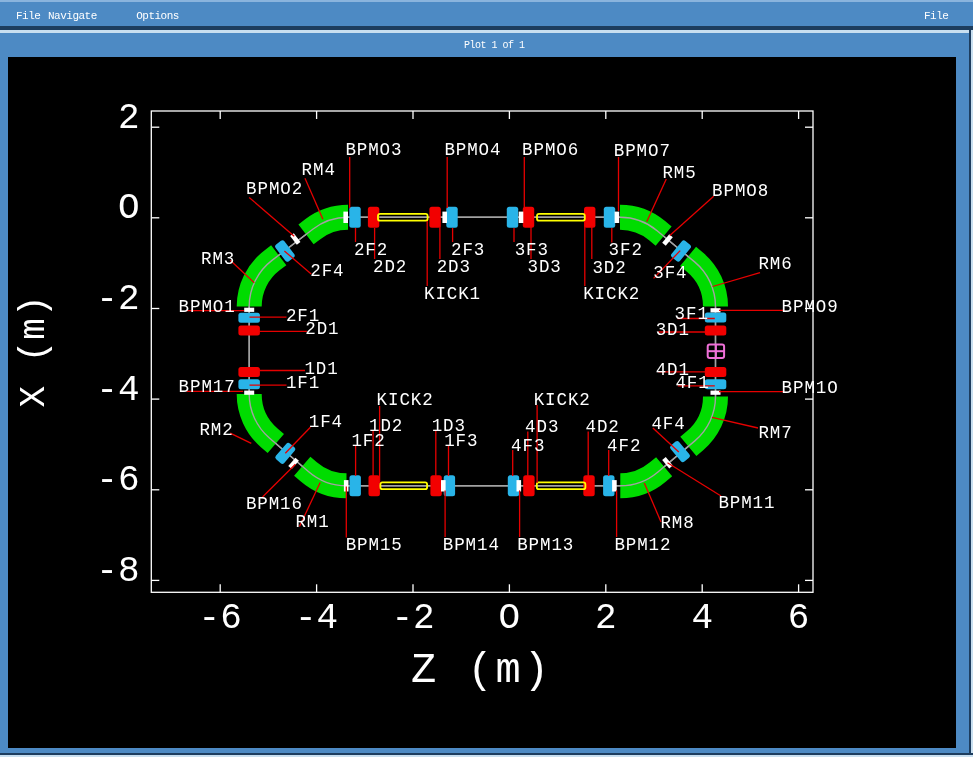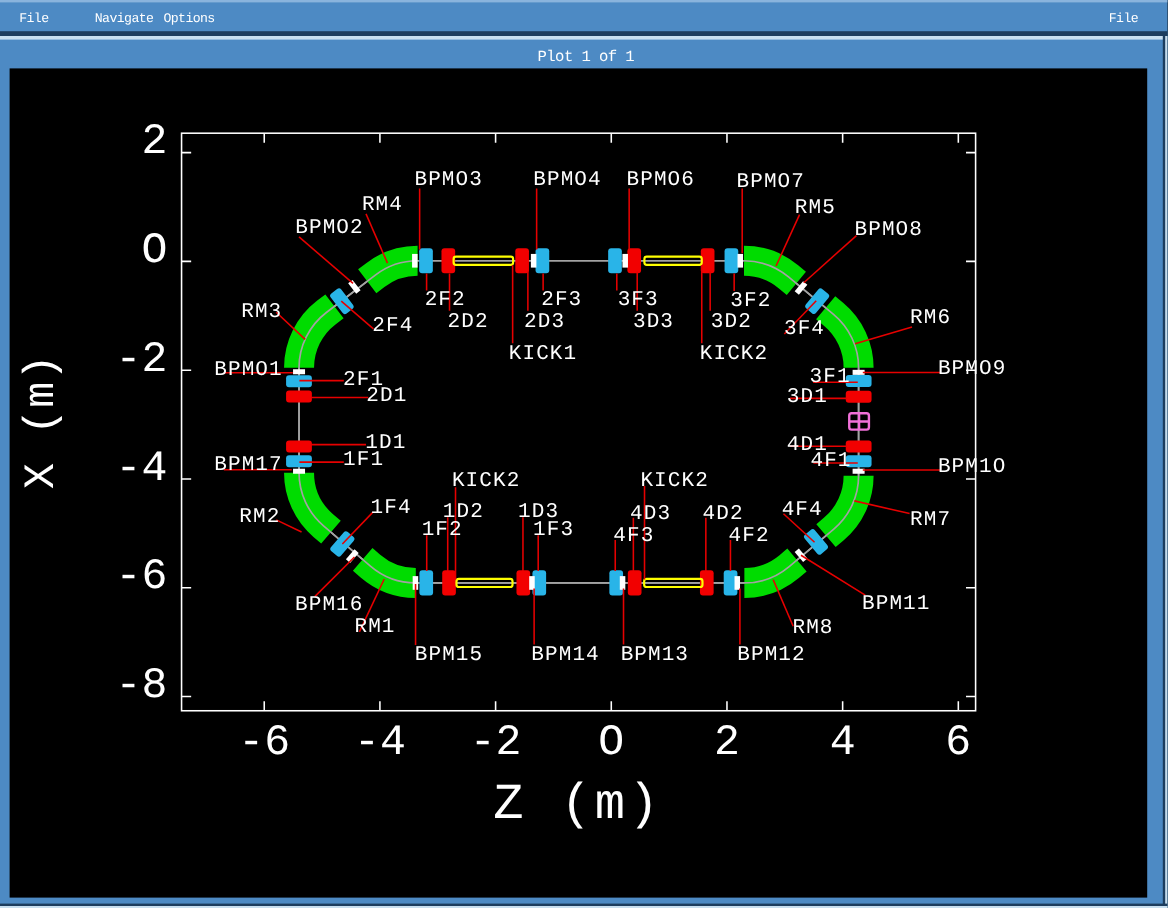--- a/index.html
+++ b/index.html
@@ -8,22 +8,22 @@
 svg{position:absolute;left:0;top:0;filter:opacity(0.999)}
 text{fill:#fff}
 .el{font-size:17.5px;letter-spacing:0.9px;font-family:"Liberation Mono",monospace}
 .num{font-size:36px;font-family:"Liberation Mono",monospace}
 .ttl{font-size:42px;letter-spacing:3px;font-family:"Liberation Mono",monospace}
 .ttl2{font-size:36px;letter-spacing:1px;font-family:"Liberation Mono",monospace}
 </style></head><body>
 <div class="bar" style="top:0;height:2px;background:#8ab4dd"></div>
 <div class="bar" style="top:26.3px;height:4.1px;background:#1d3d5e"></div>
 <div class="bar" style="top:30.4px;height:2.4px;background:#c8dff0"></div>
-<div class="menutext"><span style="position:absolute;left:16px">File</span><span style="position:absolute;left:79px">Navigate</span><span style="position:absolute;left:136.2px">Options</span><span style="position:absolute;left:924px">File</span></div>
-<div style="position:absolute;top:40px;left:448px;width:200px;font-size:13px;letter-spacing:-0.5px;color:#fff">Plot 1 of 1</div>
+<div class="menutext"><span style="position:absolute;left:16px">File</span><span style="position:absolute;left:48px">Navigate</span><span style="position:absolute;left:136.2px">Options</span><span style="position:absolute;left:924px">File</span></div>
+<div style="position:absolute;top:40px;left:464px;width:200px;font-size:10px;letter-spacing:-0.5px;color:#fff">Plot 1 of 1</div>
 <div style="position:absolute;right:0;top:30px;width:3.8px;height:727px;background:#1d3d5e"></div>
 <div style="position:absolute;right:0;top:30px;width:2px;height:727px;background:#c8dff0"></div>
 <div style="position:absolute;left:0;top:753px;width:973px;height:2px;background:#1d3d5e"></div>
 <div style="position:absolute;left:0;top:755px;width:973px;height:2px;background:#c8dff0"></div>
 <div class="canvas">
 <svg width="948" height="691" viewBox="0 0 948 691">
 <g transform="translate(-8,-57)">
 <rect x="151.3" y="111.0" width="661.7" height="481.29999999999995" fill="none" stroke="#fff" stroke-width="1.3"></rect>
         <line x1="220.2" y1="592.3" x2="220.2" y2="584.3" stroke="#fff" stroke-width="1.3"></line>
         <line x1="220.2" y1="111.0" x2="220.2" y2="119.0" stroke="#fff" stroke-width="1.3"></line>

